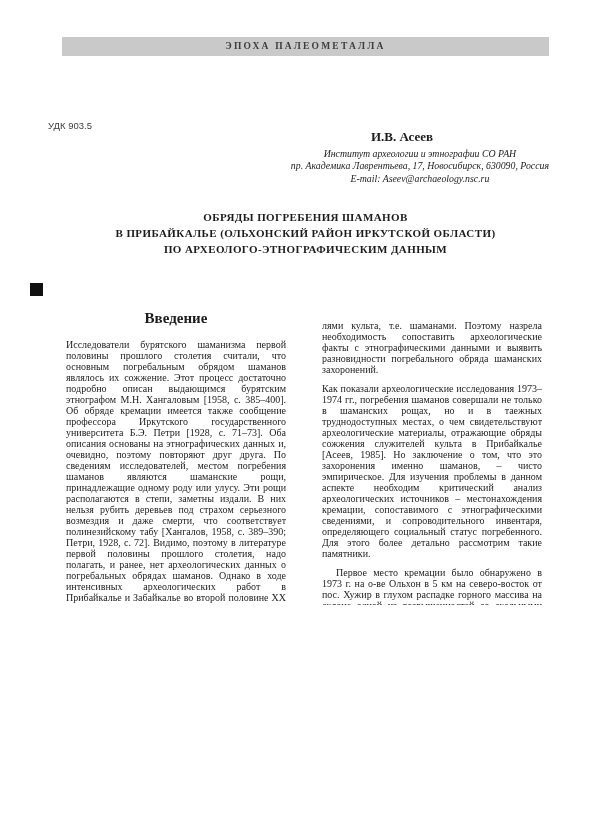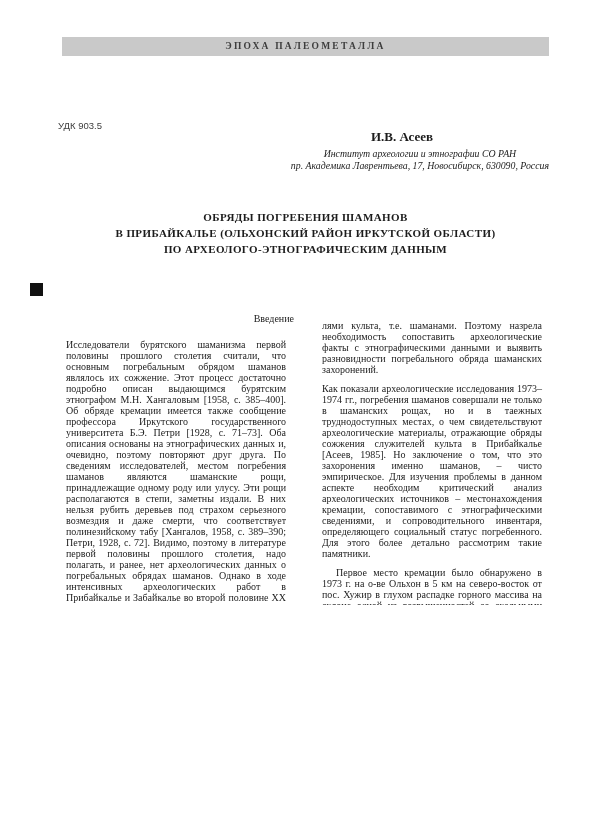--- a/index.html
+++ b/index.html
@@ -18,21 +18,21 @@
     background: #c9c9c9;
     text-align: center;
     line-height: 19px;
     font-size: 9.5px;
     font-weight: bold;
     letter-spacing: 2.2px;
     color: #3d3d3d;
   }
   .udk {
     position: absolute;
-    left: 58px; top: 120px;
+    left: 48px; top: 120px;
     font-family: "Liberation Sans", sans-serif;
     font-size: 9.5px;
     color: #3c3c3c;
   }
   .author-block {
     position: absolute;
     right: 62px; top: 129px;
     text-align: center;
   }
   .author-name {
@@ -64,23 +64,23 @@
   }
   .columns {
     position: absolute;
     left: 58px; top: 312px;
     width: 492px;
     display: flex;
     justify-content: space-between;
   }
   .col { width: 236px; }
   .section-heading {
-    text-align: right;
-    font-weight: normal;
-    font-size: 10px;
+    text-align: center;
+    font-weight: bold;
+    font-size: 15px;
     line-height: 13px;
     margin: 0 0 14px 0;
   }
   .artifacts-heading {
     margin: 26px 0 13px 0;
   }
   .body-text {
     font-size: 10px;
     line-height: 11px;
     text-align: justify;
@@ -122,20 +122,21 @@
   <div class="running-header">
     <span>ЭПОХА ПАЛЕОМЕТАЛЛА</span>
   </div>
 
   <div class="udk">УДК 903.5</div>
 
   <div class="author-block">
     <div class="author-name">И.В. Асеев</div>
     <div class="author-line">Институт археологии и этнографии СО РАН</div>
     <div class="author-line">пр. Академика Лаврентьева, 17, Новосибирск, 630090, Россия</div>
+    <div class="author-line">E-mail: Aseev@archaeology.nsc.ru</div>
   </div>
 
   <div class="article-title">ОБРЯДЫ ПОГРЕБЕНИЯ ШАМАНОВ
 В ПРИБАЙКАЛЬЕ (ОЛЬХОНСКИЙ РАЙОН ИРКУТСКОЙ ОБЛАСТИ)
 ПО АРХЕОЛОГО-ЭТНОГРАФИЧЕСКИМ ДАННЫМ</div>
 
   <div class="print-marker"></div>
 
   <div class="columns">
     <div class="col">

